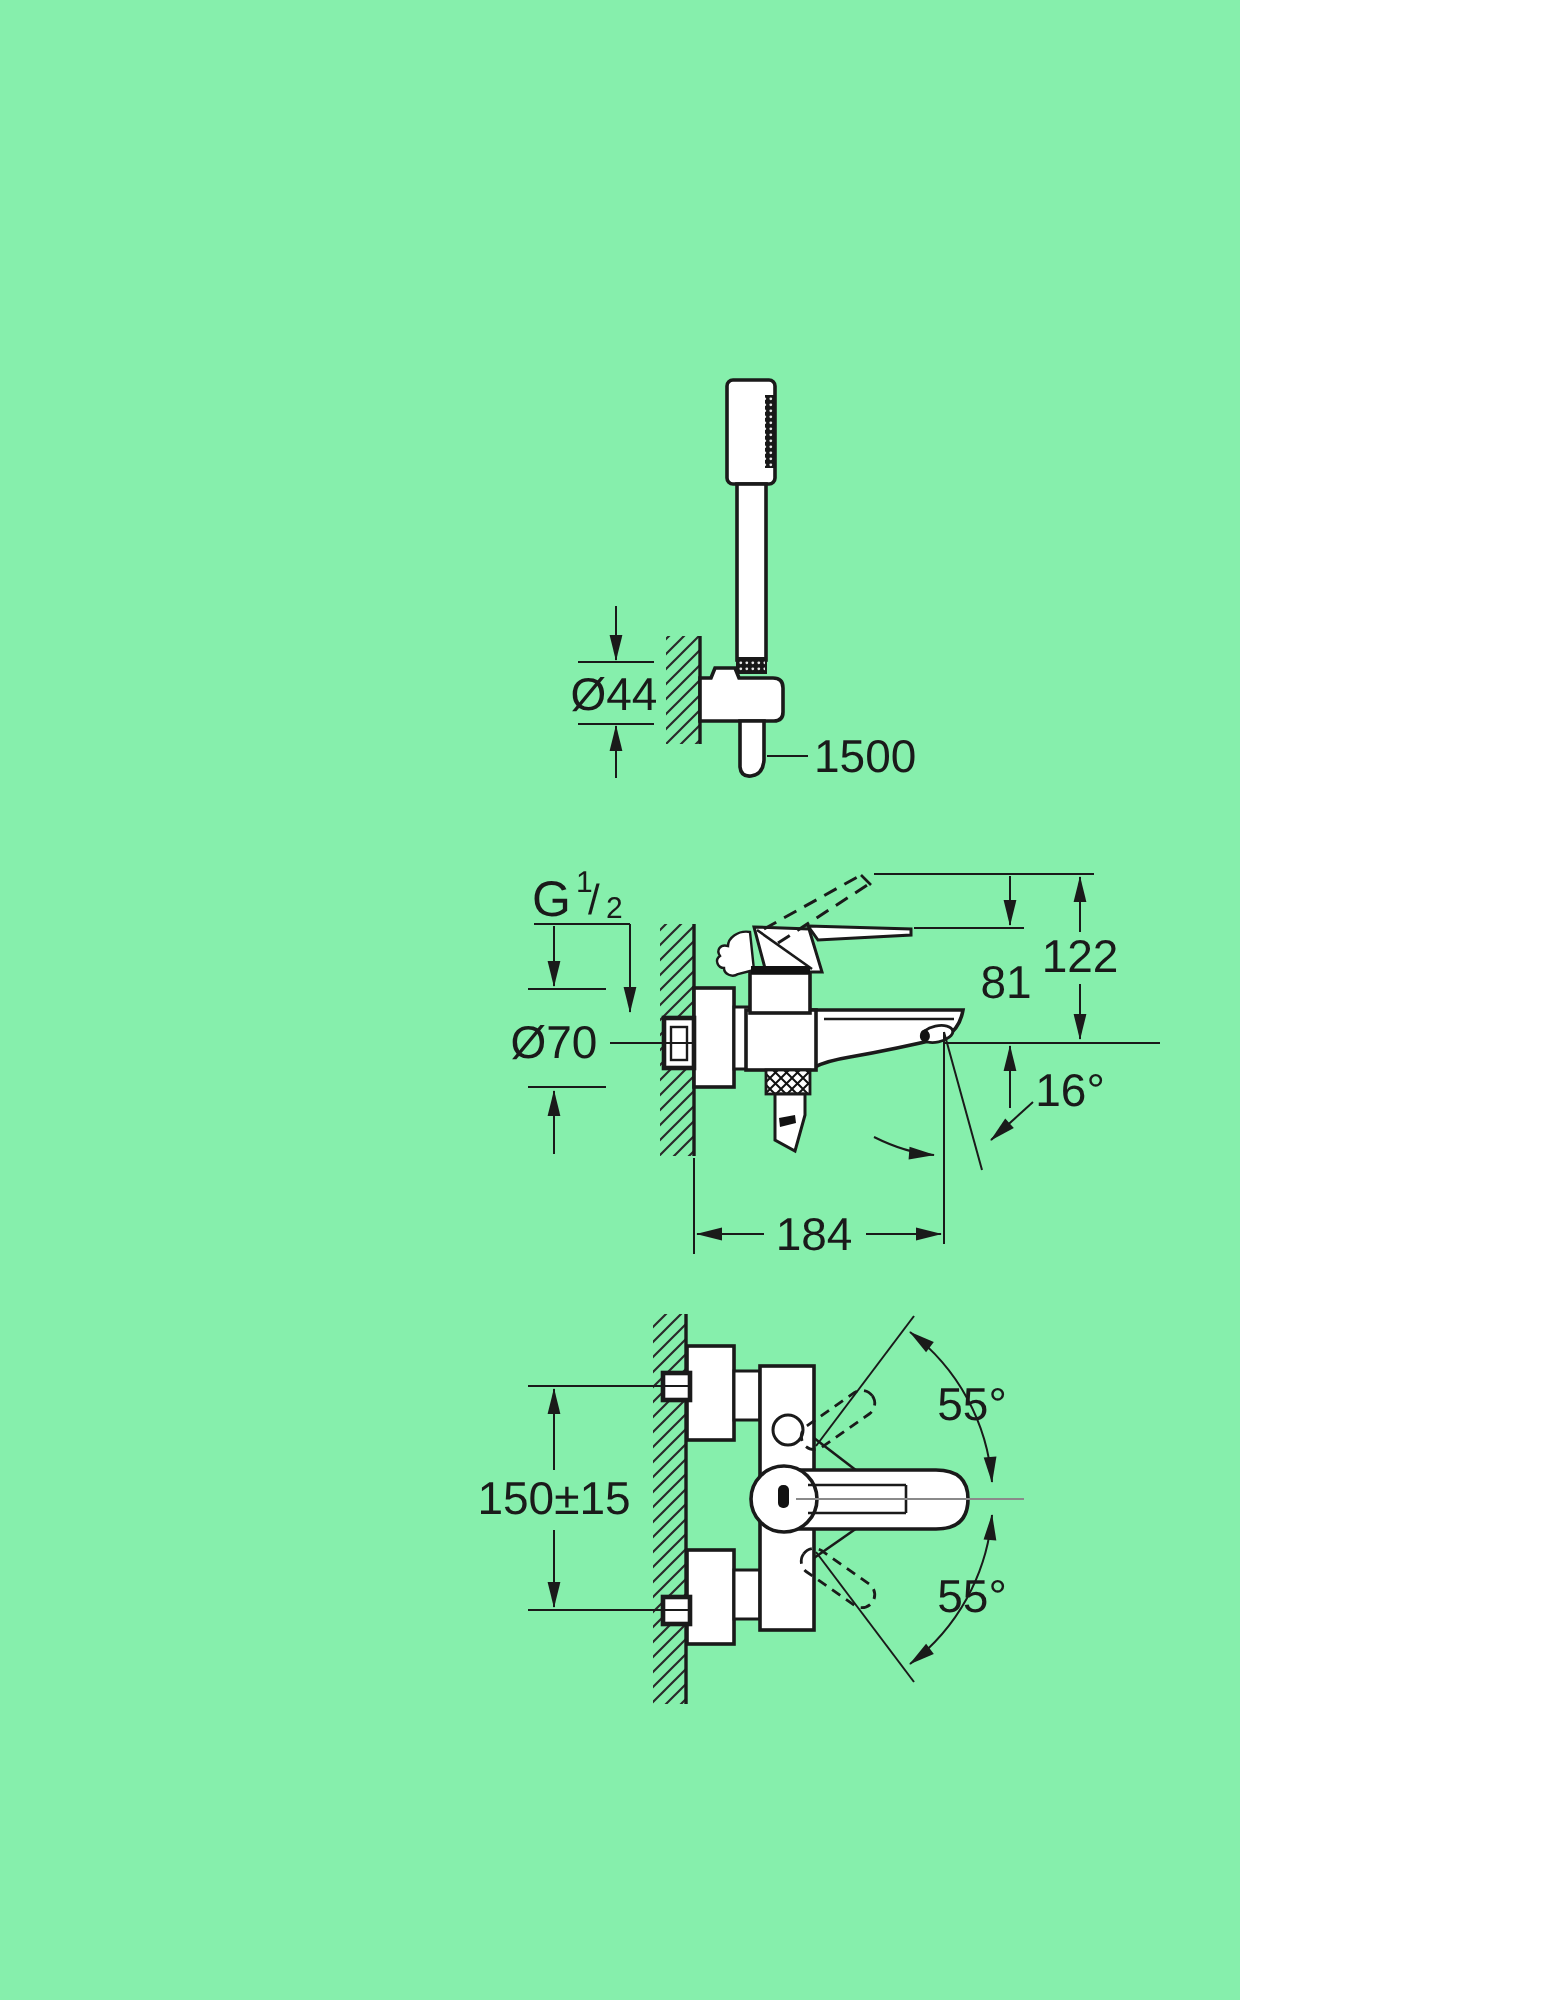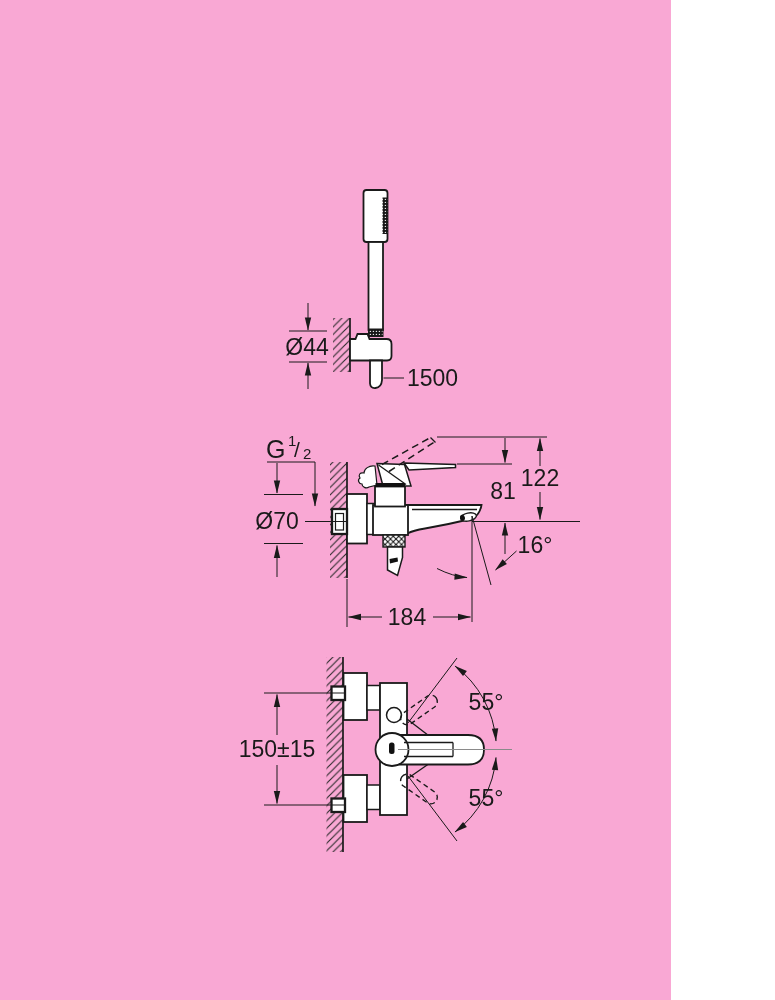--- a/index.html
+++ b/index.html
@@ -1,16 +1,16 @@
 <!DOCTYPE html>
 <html><head>
 <meta charset="utf-8">
 <style>
   html,body{margin:0;padding:0;background:#fff;}
-  .stage{position:relative;width:671px;height:1000px;background:#f9a8d4;overflow:hidden;
+  .stage{position:relative;width:620px;height:1000px;background:#86efac;overflow:hidden;
          font-family:"Liberation Sans",sans-serif;}
   svg{position:absolute;left:0;top:0;}
   text{fill:#1a1a1a;font-family:"Liberation Sans",sans-serif;}
   .dim{font-size:23px;}
   .obj{fill:#fff;stroke:#1a1a1a;stroke-width:1.8;}
   .obj-thin{fill:#fff;stroke:#1a1a1a;stroke-width:1.5;}
   .ln{stroke:#1a1a1a;stroke-width:1;fill:none;}
   .ln2{stroke:#1a1a1a;stroke-width:1.3;fill:none;}
   .wall{stroke:#1a1a1a;stroke-width:1.7;}
   .dash{stroke:#1a1a1a;stroke-width:1.5;fill:none;stroke-dasharray:7 4.5;}

